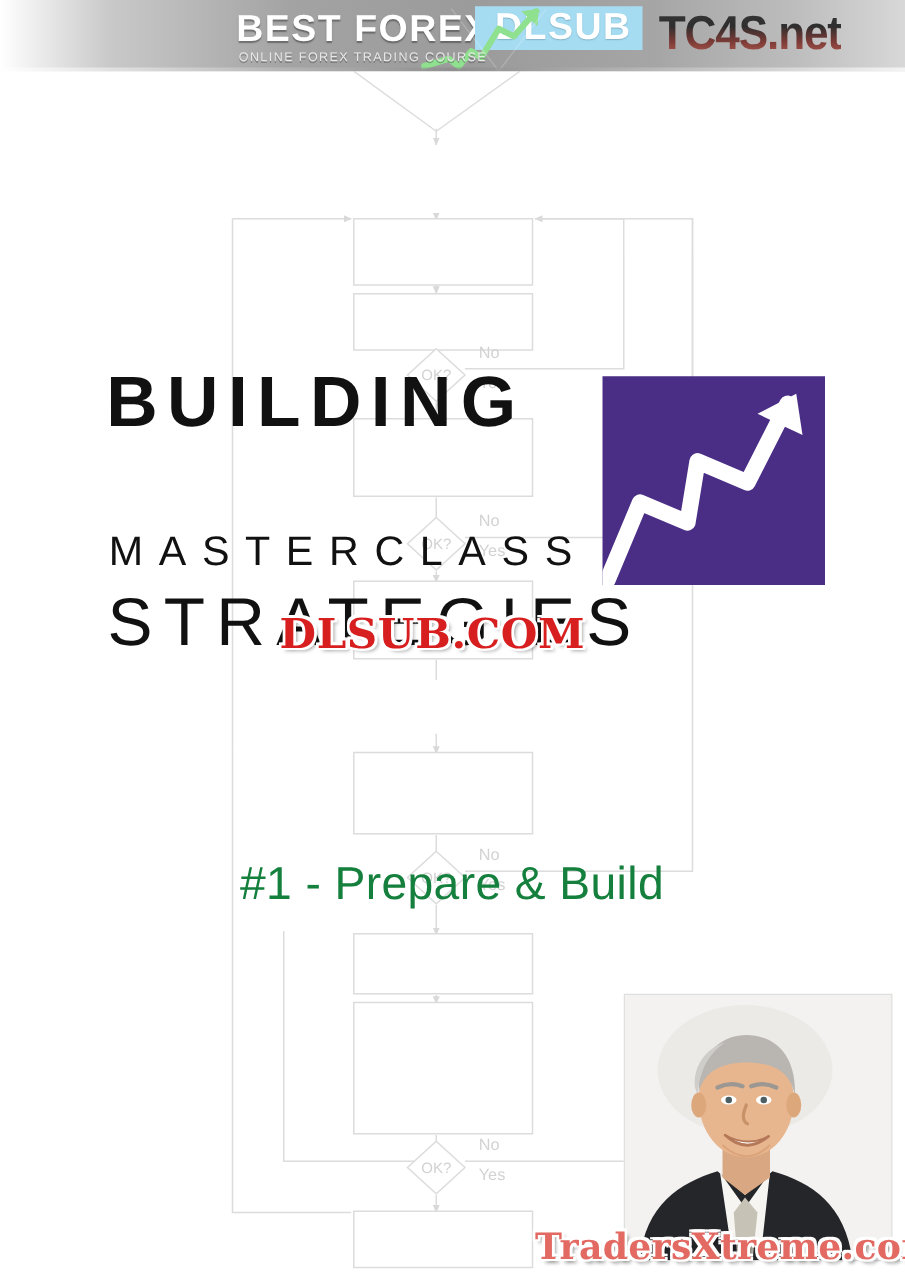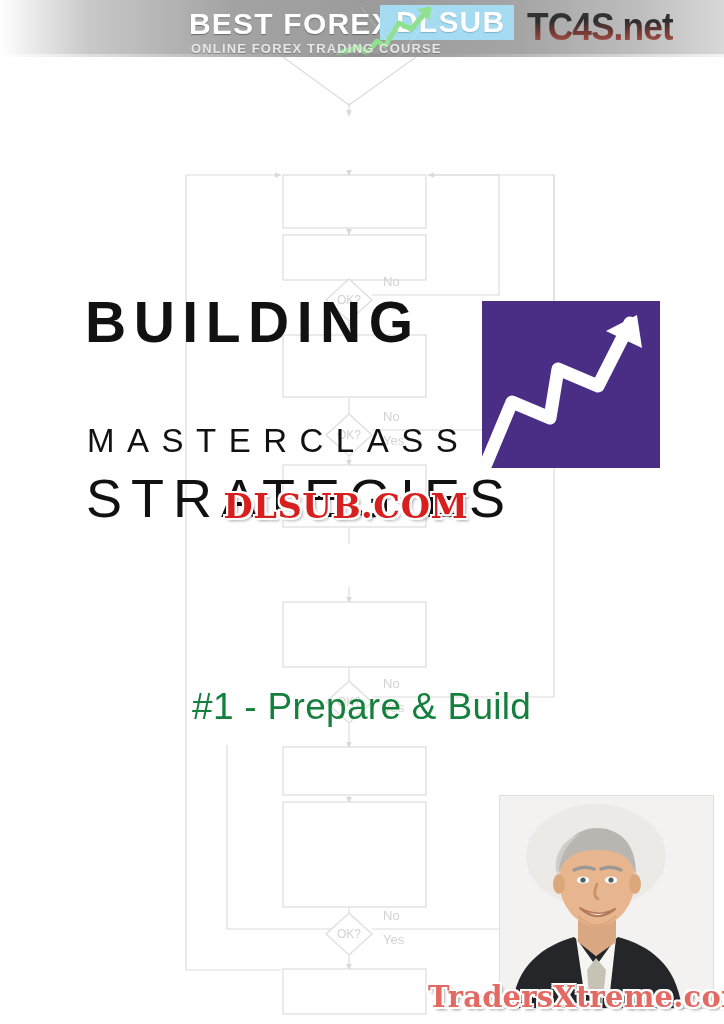--- a/index.html
+++ b/index.html
@@ -33,21 +33,21 @@
   .bfs-w-best,.bfs-w-forex{color:#ffffff;text-shadow:0 1px 1px rgba(60,60,60,.55);}
   .bfs-store-chip{
     position:absolute;left:191px;top:0px;
     background:#a5dcf2;color:#ffffff;
     font-size:30px;font-weight:bold;letter-spacing:1.2px;
     padding:2px 9px 3px 16px;line-height:1;
     text-shadow:0 1px 1px rgba(70,100,115,.35);
   }
   .bfs-sub{
     position:absolute;left:2px;top:36px;
-    font-size:13px;font-weight:bold;letter-spacing:1.15px;color:#e8e8e8;
+    font-size:10px;font-weight:normal;letter-spacing:1.15px;color:#e8e8e8;
     text-shadow:0 1px 0 rgba(90,90,90,.5);white-space:nowrap;text-align:center;
   }
   .bfs-zig{position:absolute;left:148px;top:0px;width:118px;height:52px;}
   .tc4s{
     position:absolute;left:527px;top:2px;
     font-size:38px;line-height:50px;font-weight:bold;
     font-family:"Liberation Sans Narrow","Liberation Sans",sans-serif;
     letter-spacing:-1px;
     background:linear-gradient(to bottom,#3b3b3b 0%,#2e2e2e 38%,#7a3b36 62%,#b05a4e 86%,#7d4038 100%);
     -webkit-background-clip:text;background-clip:text;color:transparent;

